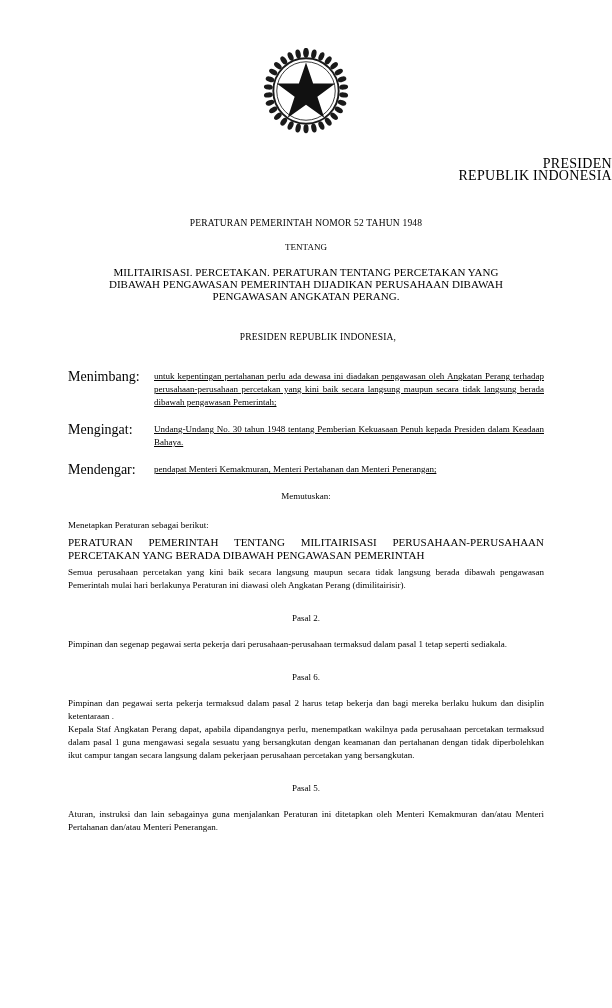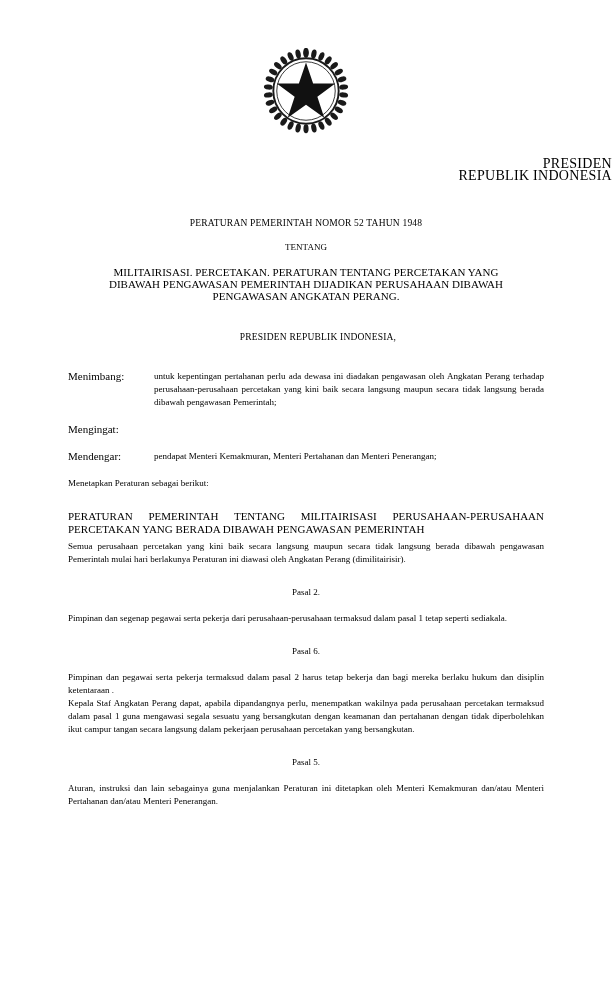--- a/index.html
+++ b/index.html
@@ -80,38 +80,39 @@
     font-size: 9px;
     line-height: 13px;
   }
   .clause {
     display: flex;
     margin-bottom: 14px;
   }
   .clause .label {
     width: 86px;
     flex: 0 0 86px;
-    font-size: 11px;
+    font-size: 14px;
     font-family: Liberation Serif, serif;
   }
   .clause .content {
     flex: 1 1 auto;
     text-align: justify;
     text-justify: inter-word;
+    text-decoration: underline;
   }
 
   .memutuskan {
     text-align: center;
     margin-top: 4px;
     margin-bottom: 16px;
     font-size: 9px;
   }
   .menetapkan {
     font-size: 9px;
-    margin-bottom: 20px;
+    margin-bottom: 4px;
   }
   .decree-title {
     font-size: 11px;
     text-align: justify;
     text-justify: inter-word;
     line-height: 13px;
     margin-bottom: 4px;
   }
 
   .pasal-head {
@@ -195,27 +196,29 @@
 
   <div class="body">
 
     <div class="clause">
       <div class="label">Menimbang:</div>
       <div class="content">untuk kepentingan pertahanan perlu ada dewasa ini diadakan pengawasan oleh Angkatan Perang terhadap perusahaan-perusahaan percetakan yang kini baik secara langsung maupun secara tidak langsung berada dibawah pengawasan Pemerintah;</div>
     </div>
 
     <div class="clause">
       <div class="label">Mengingat:</div>
+      <div class="content">Undang-Undang No. 30 tahun 1948 tentang Pemberian Kekuasaan Penuh kepada Presiden dalam Keadaan Bahaya.</div>
     </div>
 
     <div class="clause">
       <div class="label">Mendengar:</div>
       <div class="content">pendapat Menteri Kemakmuran, Menteri Pertahanan dan Menteri Penerangan;</div>
     </div>
 
+    <div class="memutuskan">Memutuskan:</div>
 
     <div class="menetapkan">Menetapkan Peraturan sebagai berikut:</div>
 
     <div class="decree-title">PERATURAN PEMERINTAH TENTANG MILITAIRISASI PERUSAHAAN-PERUSAHAAN PERCETAKAN YANG BERADA DIBAWAH PENGAWASAN PEMERINTAH</div>
 
     <div class="pasal-body">Semua perusahaan percetakan yang kini baik secara langsung maupun secara tidak langsung berada dibawah pengawasan Pemerintah mulai hari berlakunya Peraturan ini diawasi oleh Angkatan Perang (dimilitairisir).</div>
 
     <div class="pasal-head">Pasal 2.</div>
     <div class="pasal-body">Pimpinan dan segenap pegawai serta pekerja dari perusahaan-perusahaan termaksud dalam pasal 1 tetap seperti sediakala.</div>
 

